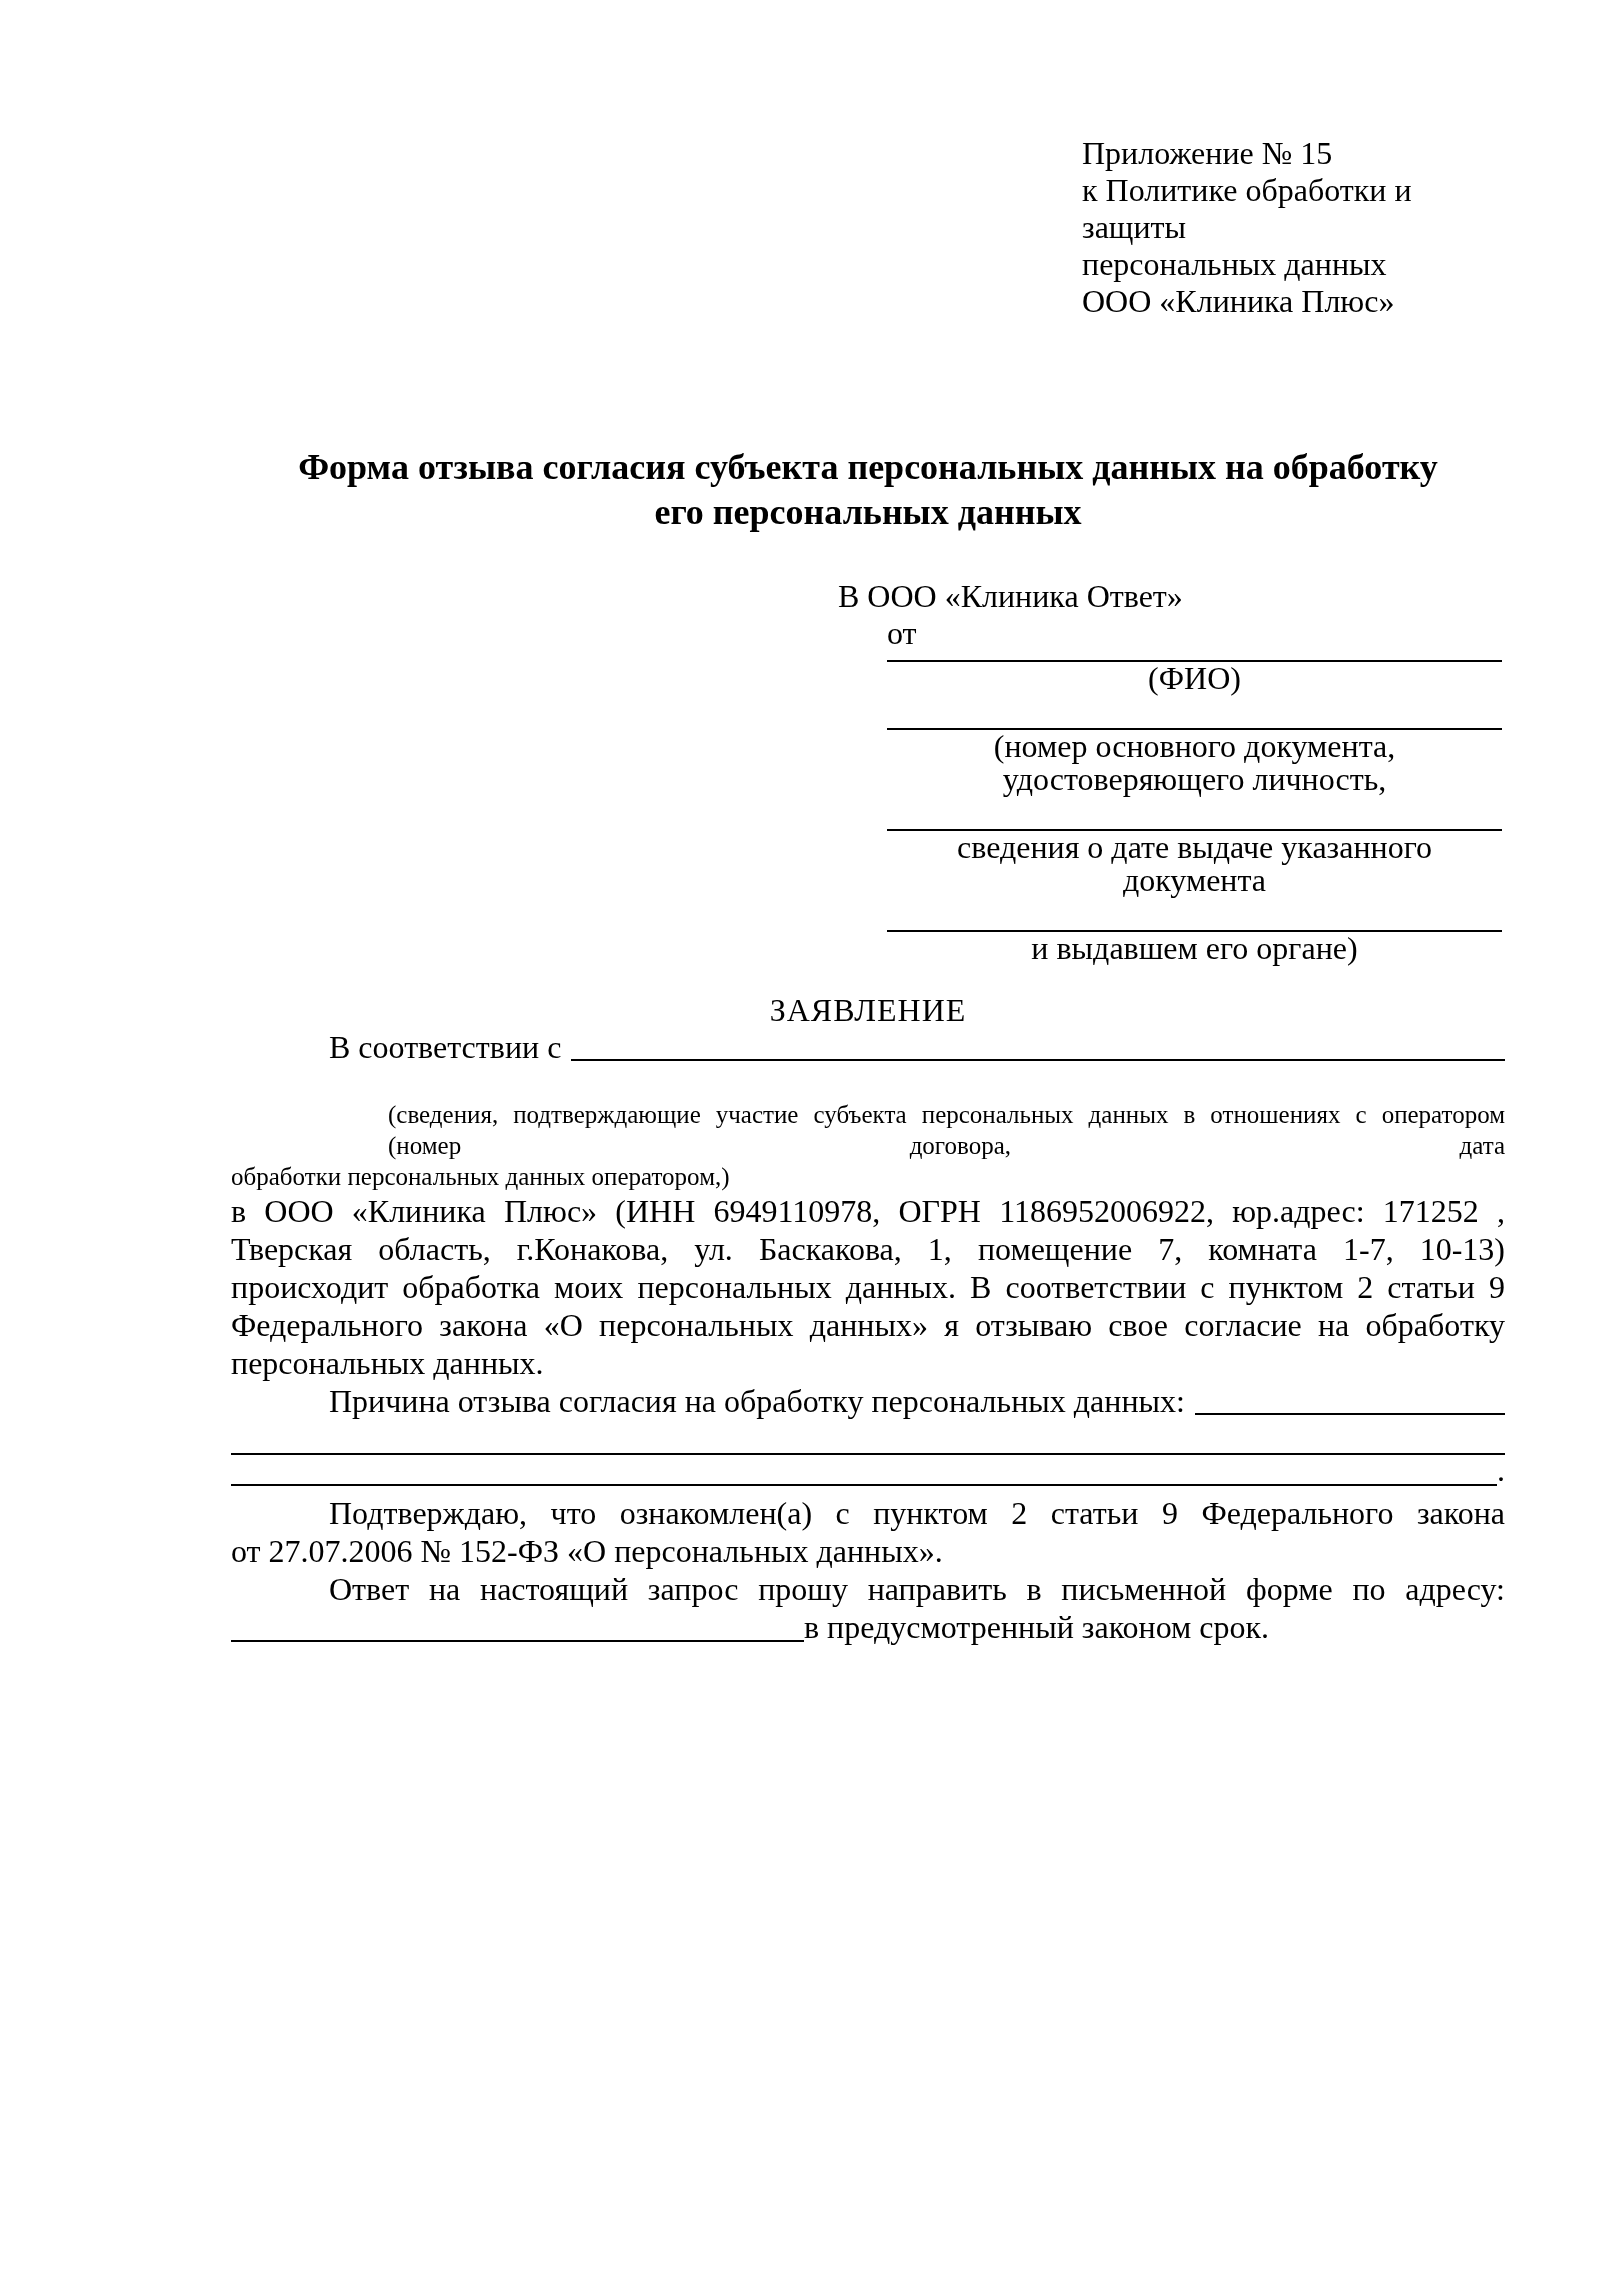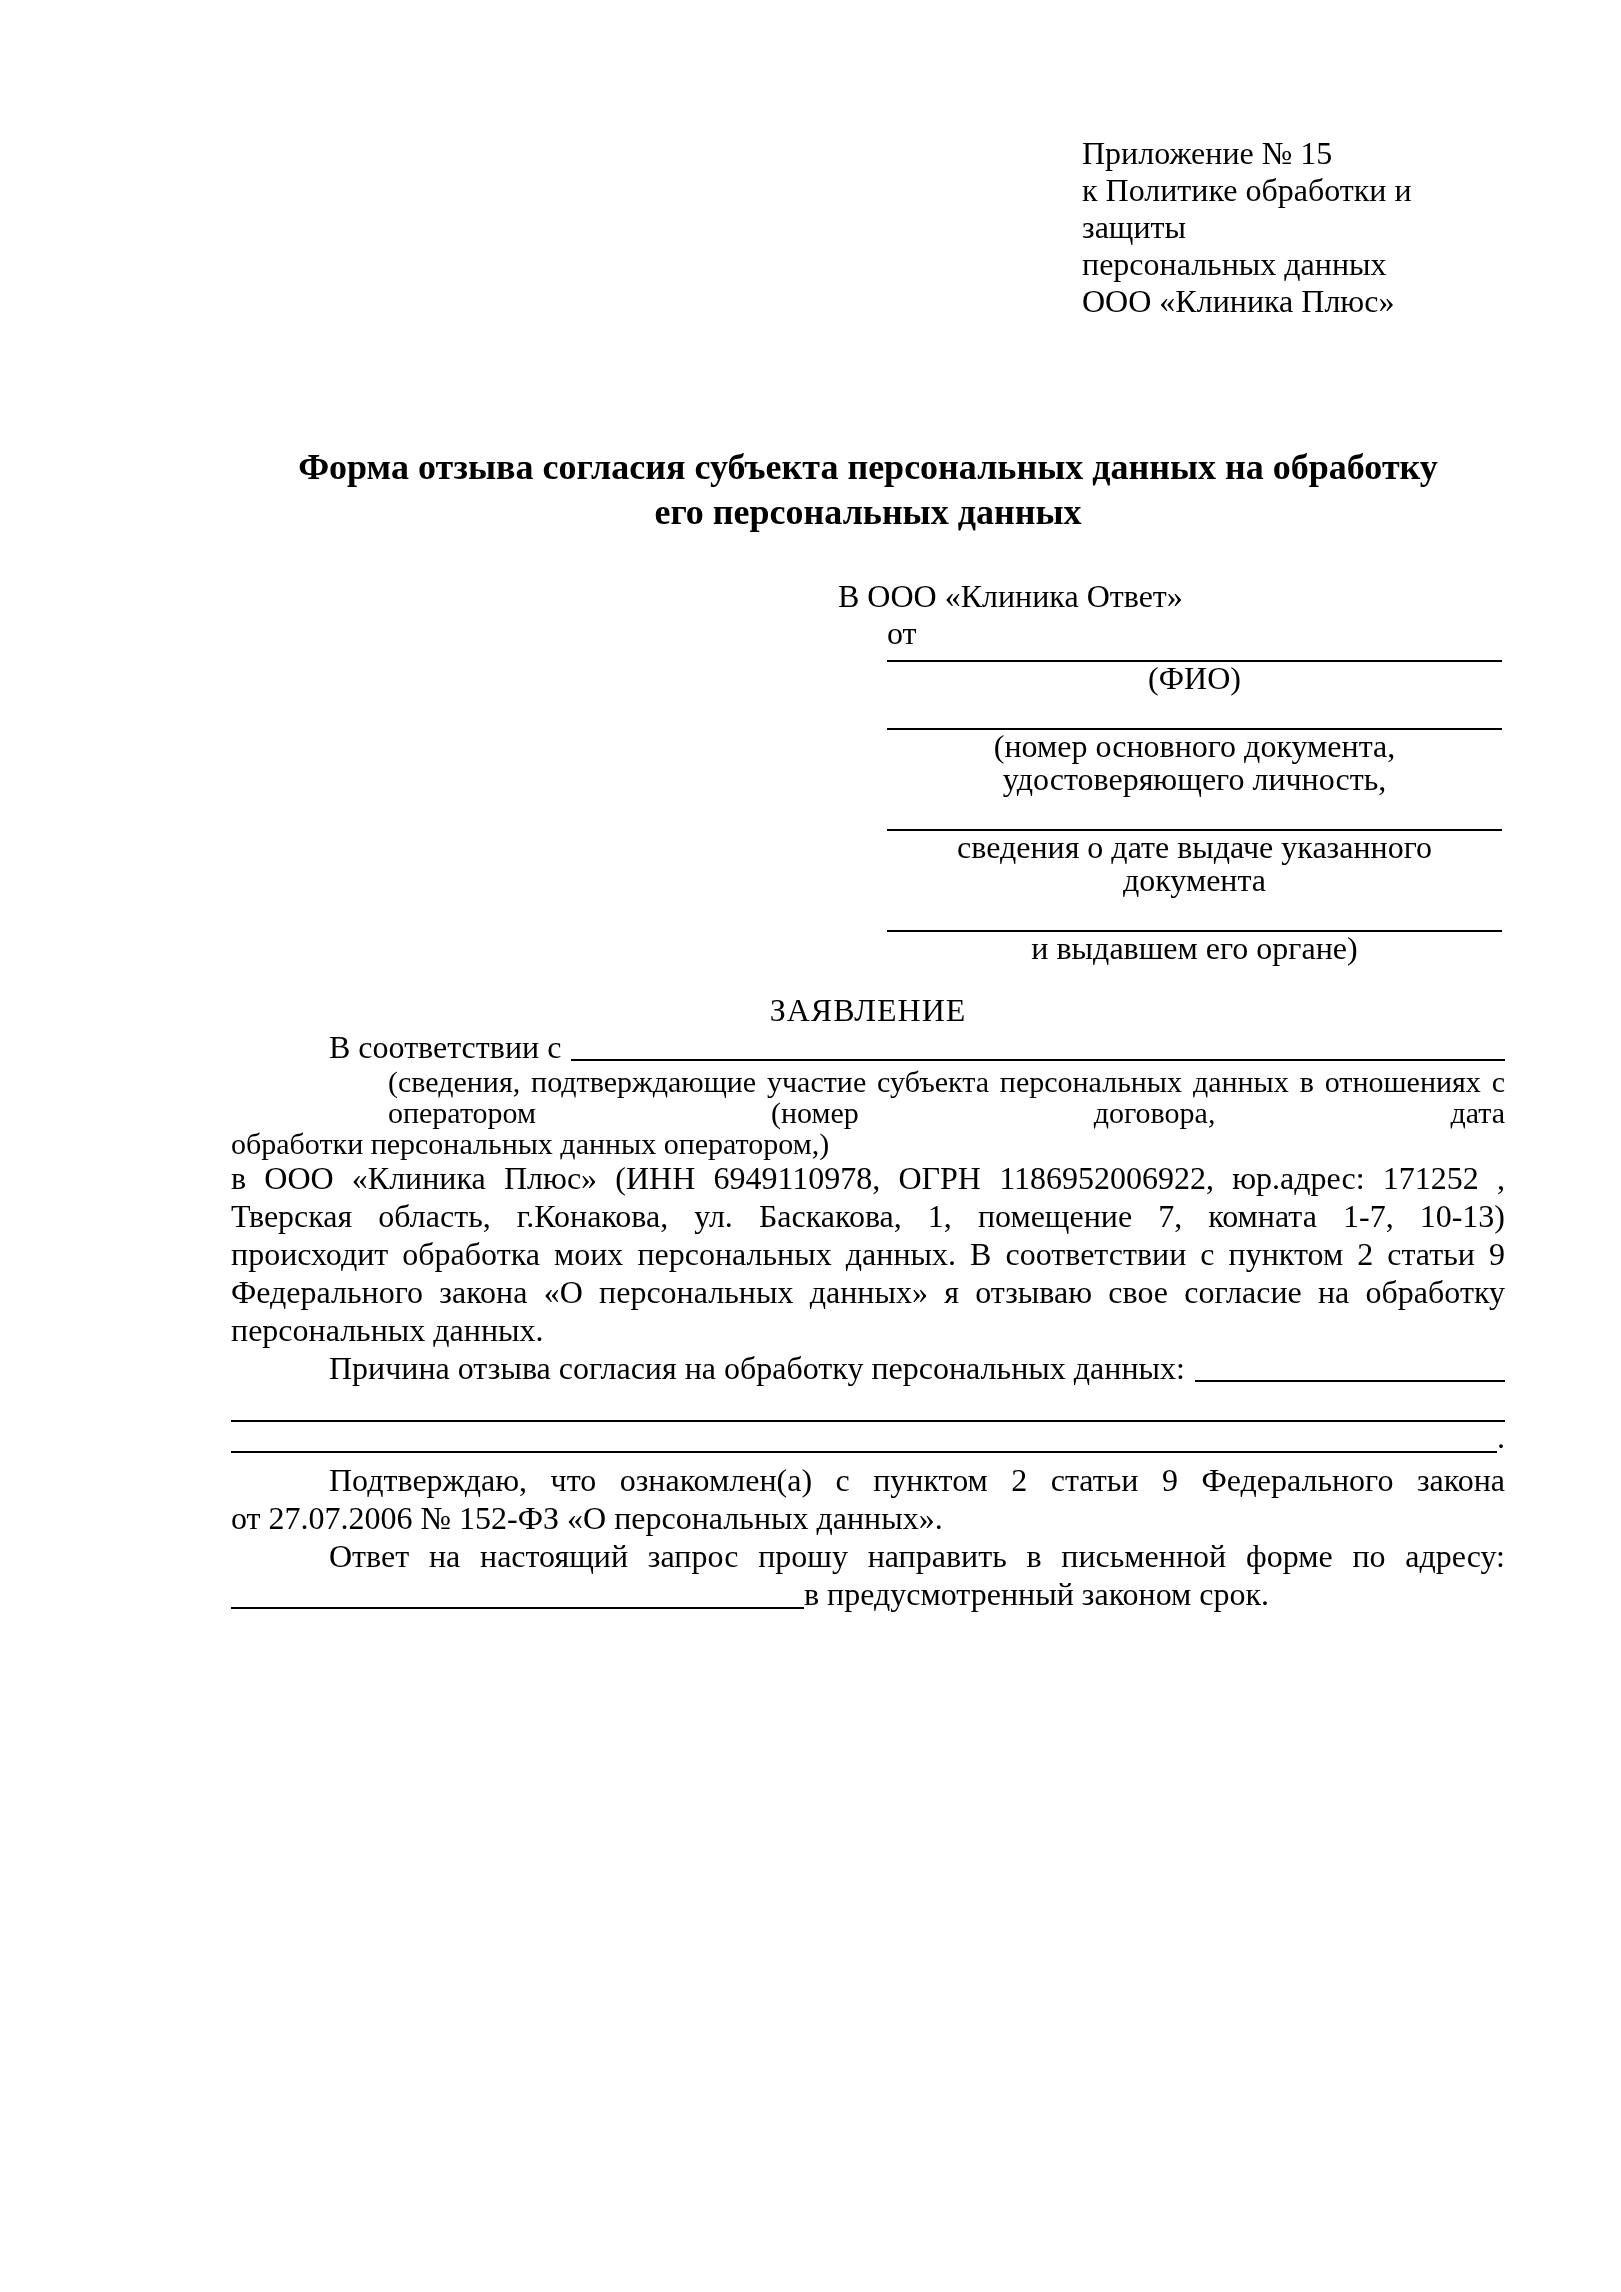--- a/index.html
+++ b/index.html
@@ -32,21 +32,21 @@
   .heading { margin-top: 27.4px; text-align: center; letter-spacing: 1px; }
 
   
   .fillrow { display: flex; }
   .fillrow .lead { white-space: nowrap; }
   .fill { flex: 1; border-bottom: 2.9px solid #000; margin: 0 0 4.9px 9.8px; }
   .indent { padding-left: 98px; }
   .lh39 { line-height: 38px; }
 
   
-  .note { font-size: 30px; line-height: 31px; }
+  .note { font-size: 25px; line-height: 31px; margin-top: 33px; }
   .jline { text-align: justify; text-align-last: justify; }
   .note .l1 { padding-left: 157px; }
 
   .bodytext { line-height: 38px; }
 
   
   .blank-row { height: 33px; }
   .blank-row .line { display: block; height: 100%; border-bottom: 2.9px solid #000; }
   .blank-row.with-period { display: flex; align-items: flex-end; }
   .blank-row.with-period .fillfull { flex: 1; height: 100%; border-bottom: 2.9px solid #000; }

